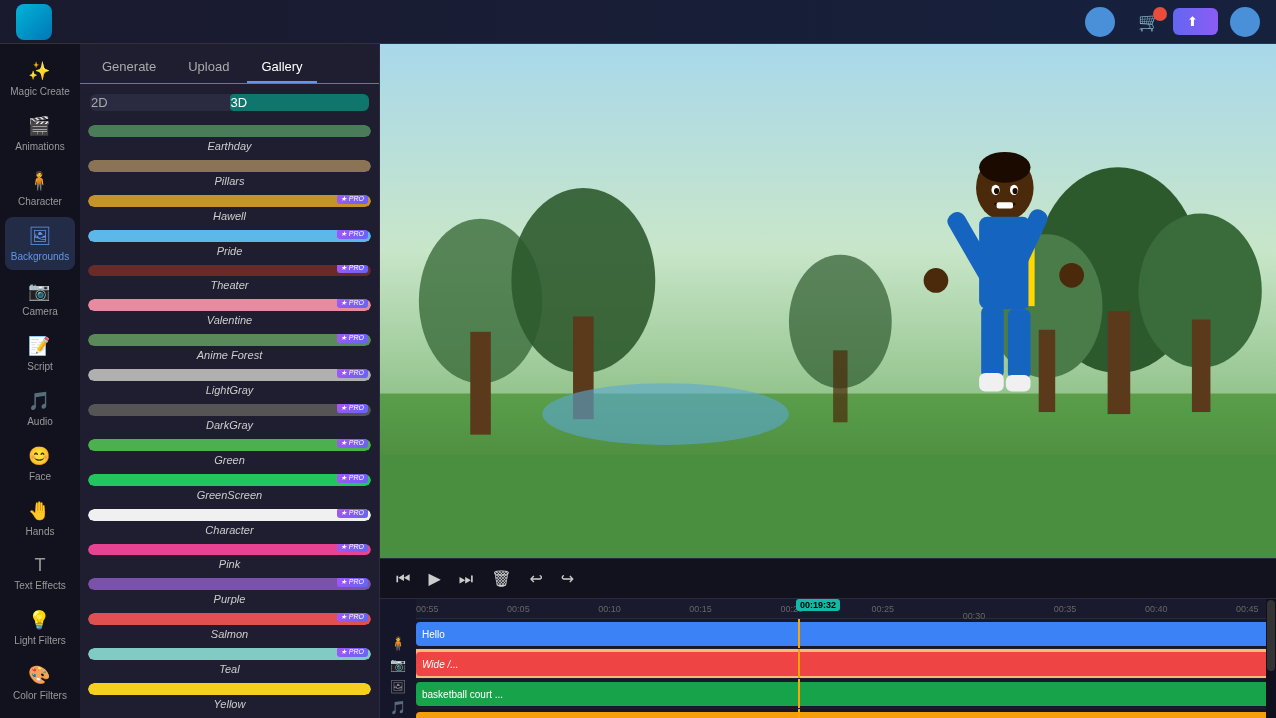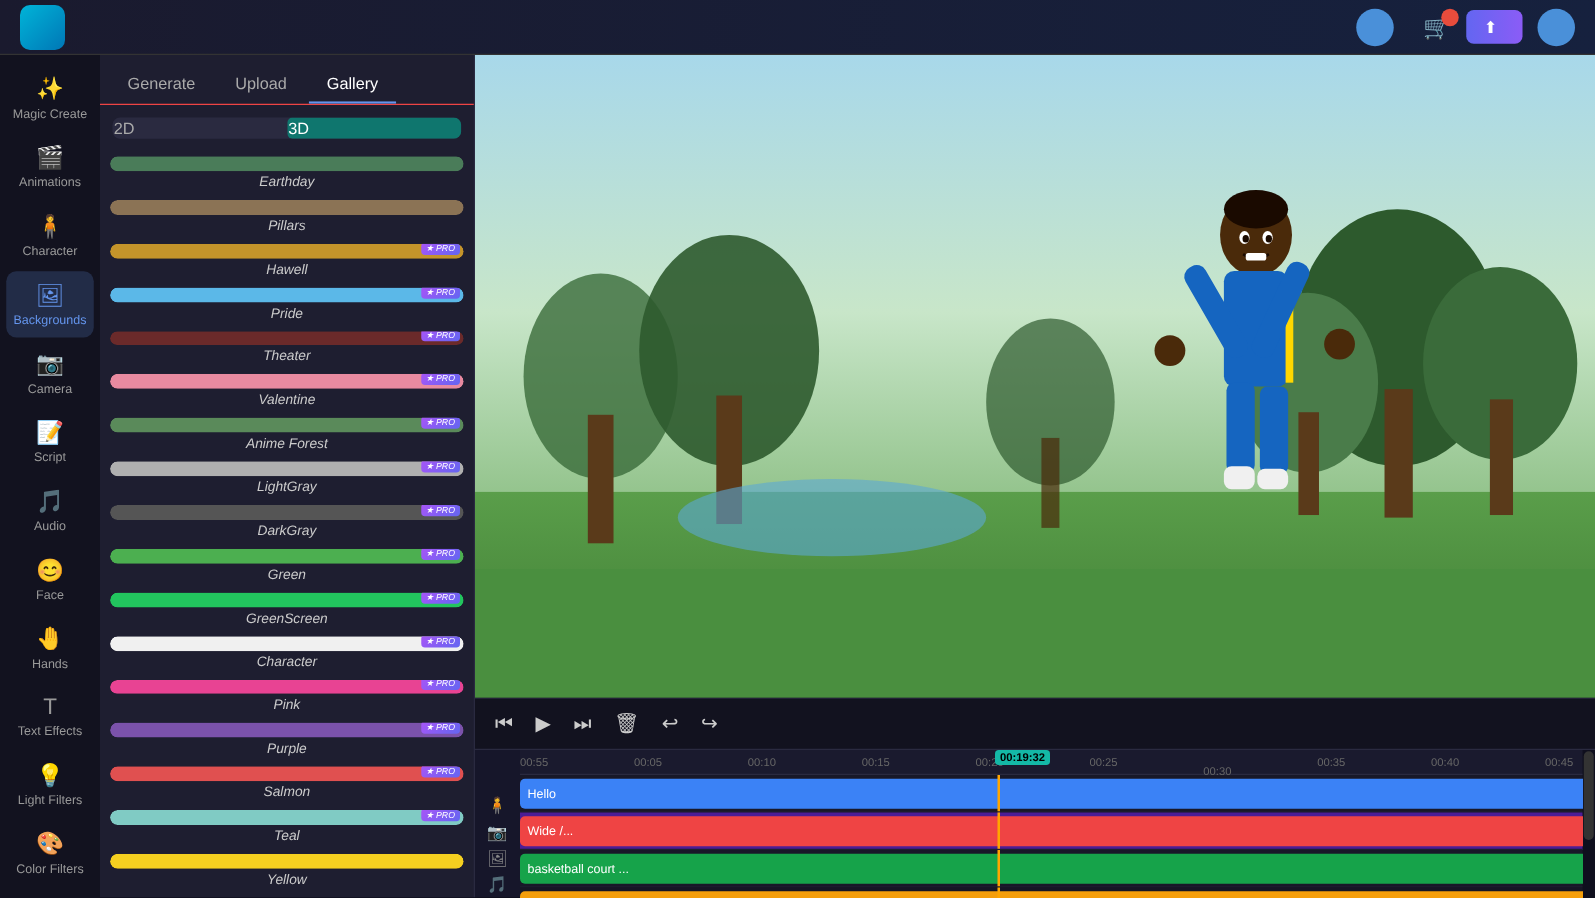--- a/index.html
+++ b/index.html
@@ -652,21 +652,21 @@
               <span class="ruler-mark" style="left: 546.667px; margin-top: 15px;">00:30</span>
               <span class="ruler-mark" style="left: 637.778px;">00:35</span>
               <span class="ruler-mark" style="left: 728.889px;">00:40</span>
               <span class="ruler-mark" style="left: 820px;">00:45</span>
               <div class="playhead-time" style="left: 380px;">00:19:32</div>
             </div>
             <div class="track-row" style="background: rgb(24, 24, 40);">
               <div class="playhead" style="left: 382px;"></div>
               <div class="track-clip" style="background: rgb(59, 130, 246); left: 0px; width: 1093.33px;">Hello</div>
             </div>
-            <div class="track-row" style="background: #4c1d95;">
+            <div class="track-row" style="background: #fdba74; font-style: italic;">
               <div class="playhead" style="left: 382px;"></div>
               <div class="track-clip" style="background: rgb(239, 68, 68); left: 0px; width: 1184.44px;">Wide /...</div>
             </div>
             <div class="track-row" style="background: rgb(24, 24, 40);">
               <div class="playhead" style="left: 382px;"></div>
               <div class="track-clip" style="background: rgb(22, 163, 74); left: 0px; width: 2915.56px;">basketball court ...</div>
             </div>
             <div class="track-row" style="background: rgb(22, 22, 37);">
               <div class="playhead" style="left: 382px;"></div>
               <div class="track-clip" style="background: rgb(245, 158, 11); left: 0px; width: 2824.44px;">Three Point</div>

